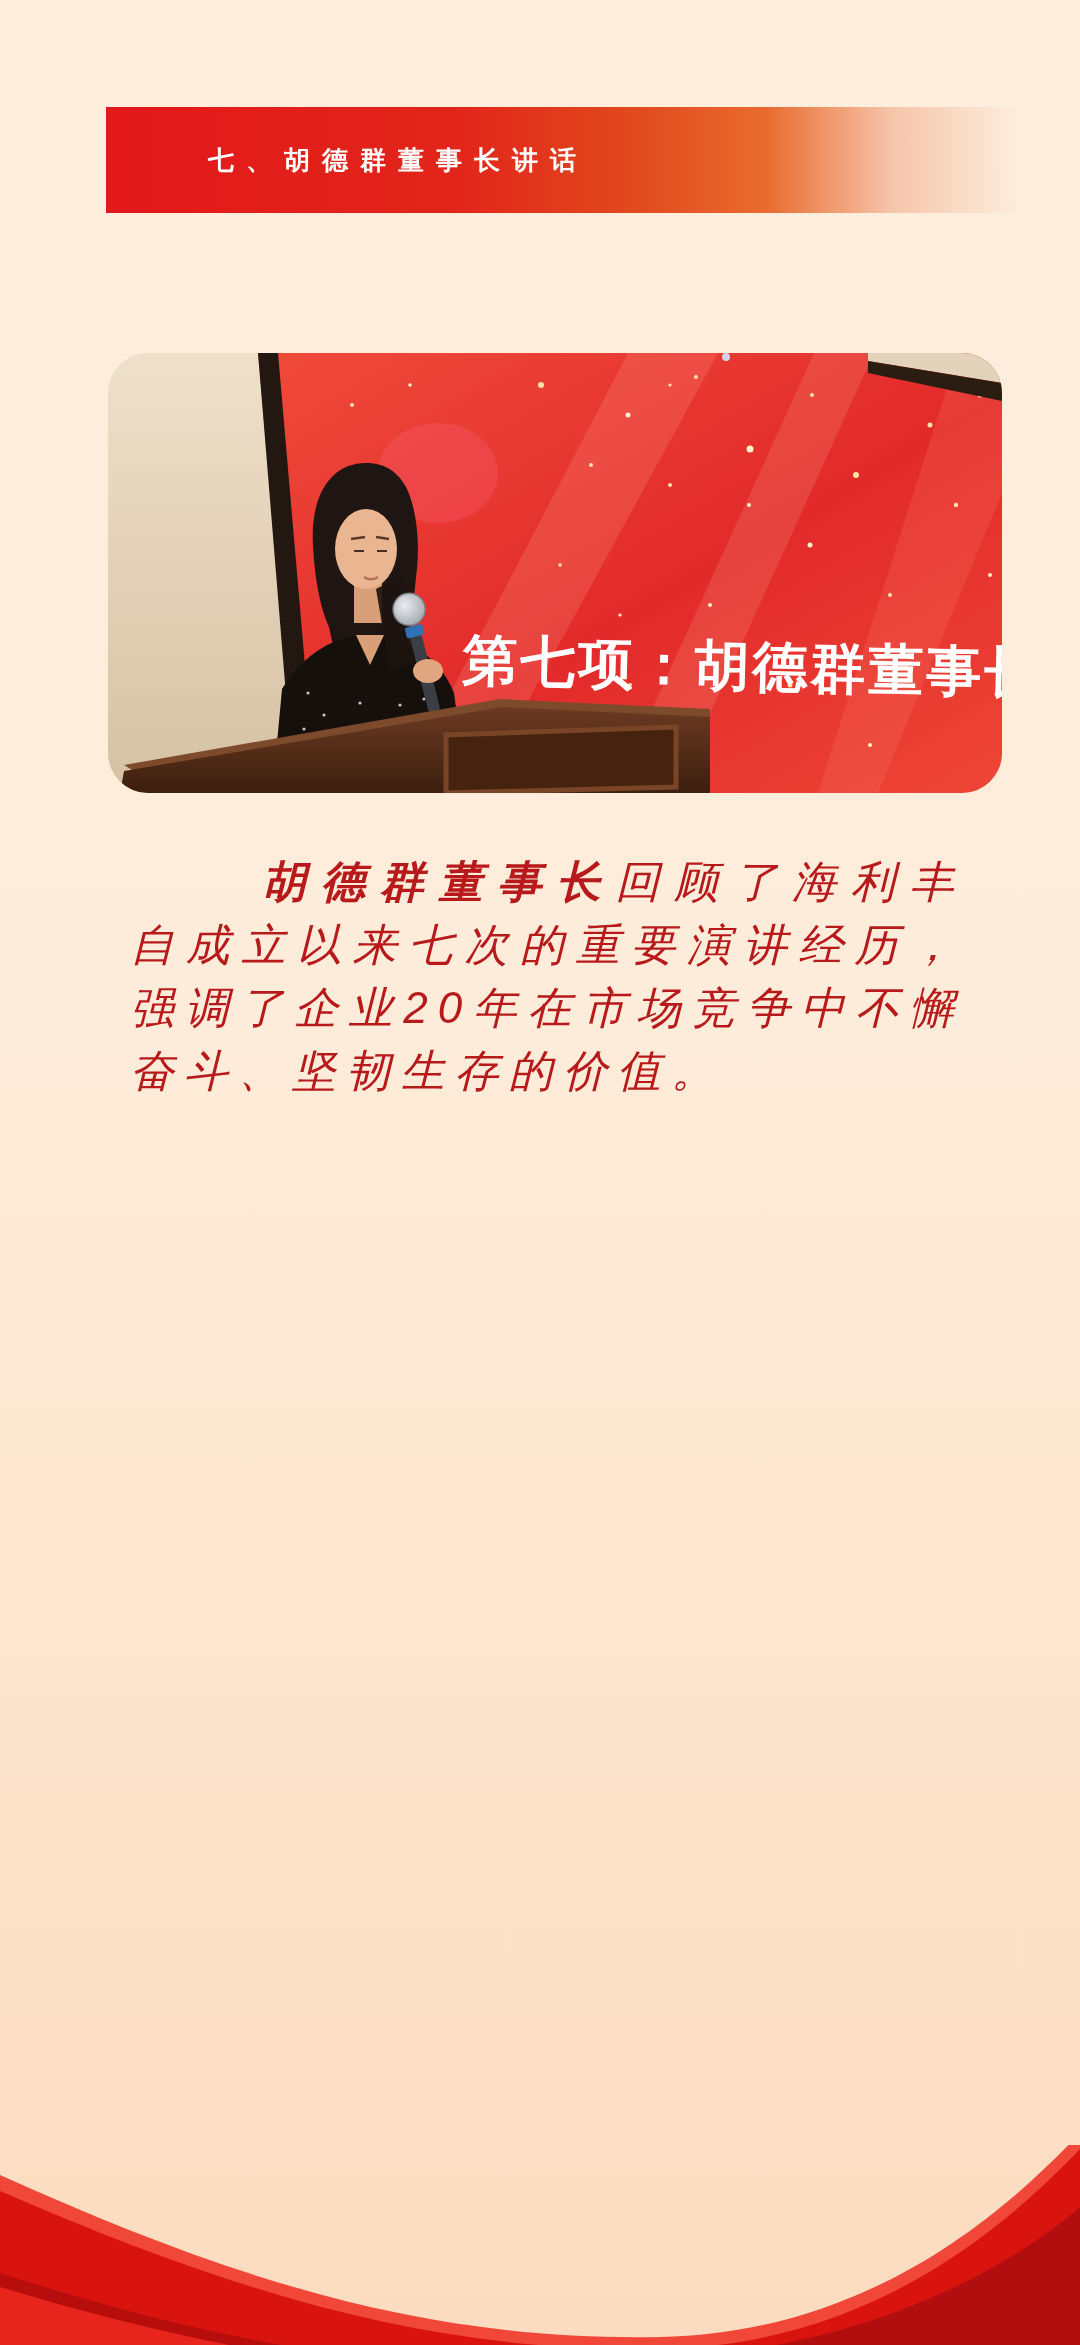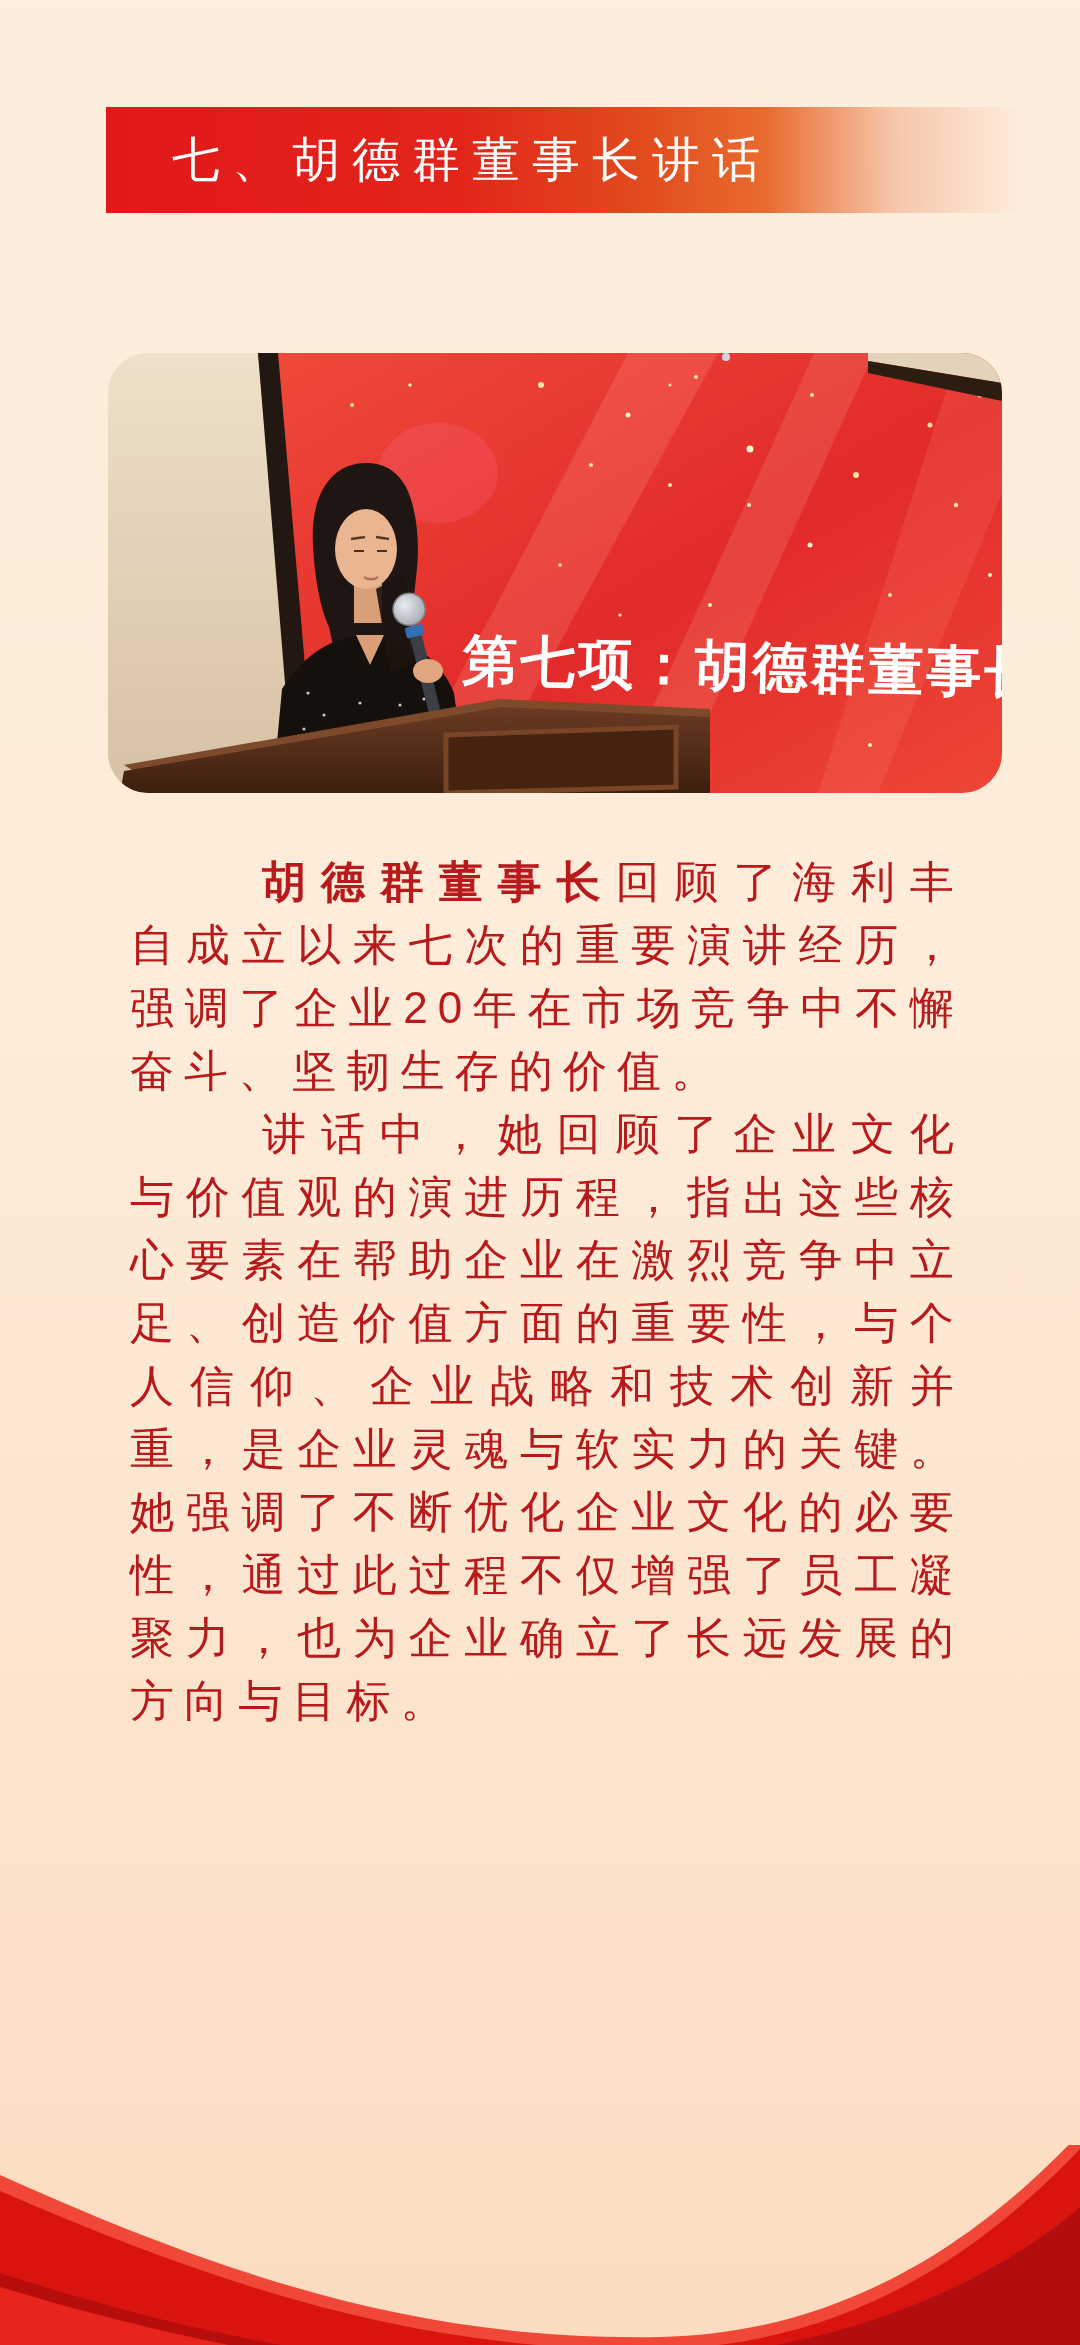--- a/index.html
+++ b/index.html
@@ -11,23 +11,23 @@
     background:linear-gradient(180deg,#fdeede 0%,#fdecd9 45%,#fcdcc0 100%);
   }
   
   .banner{
     margin:107px 0 0 106px;
     width:916px;height:106px;
     background:linear-gradient(90deg,#e2181a 0%,#e2251a 38%,#e14a1e 58%,#e96b2e 72%,rgba(238,150,110,0.45) 86%,rgba(253,238,222,0) 100%);
     display:flex;align-items:center;
   }
   .banner-text{
-    padding-left:66px;
+    padding-left:102px;
     color:#ffffff;
-    font-size:48px;font-weight:400;
+    font-size:26px;font-weight:700;
     letter-spacing:12px;
     white-space:nowrap;
   }
   
   .photo{
     margin:140px 0 0 108px;
     width:894px;height:440px;
     border-radius:40px;
     overflow:hidden;
     display:block;
@@ -36,20 +36,21 @@
   
   .article{
     margin:57px 116px 0 130px;
     color:#b8191b;
     font-size:44px;
     line-height:63px;
     letter-spacing:0.23em;
     text-align:justify;
     text-align-last:left;
     text-justify:inter-ideograph;
+    font-style:italic;
   }
   .article p{margin:0;text-indent:3em;}
   .article b{font-weight:700;}
   
   .wave{
     position:absolute;left:0;bottom:0;
     width:1080px;height:200px;
   }
 </style>
 </head>
@@ -165,21 +166,20 @@
       <g>
         <polygon points="16,412 392,346 602,356 602,372 42,428" fill="#7d4b2b"></polygon>
         <polygon points="12,440 16,418 394,354 602,364 602,440" fill="url(#podiumGrad)"></polygon>
         <polygon points="338,382 568,374 568,434 338,440" fill="#46230f" stroke="#7a4527" stroke-width="5"></polygon>
       </g>
     </svg>
   </figure>
 
   <div class="article">
     <p><b>胡德群董事长</b><span>回顾了海利丰自成立以来七次的重要演讲经历，强调了企业20年在市场竞争中不懈奋斗、坚韧生存的价值。</span></p>
-    <p><b></b><span>讲话中，她回顾了企业文化与价值观的演进历程，指出这些核心要素在帮助企业在激烈竞争中立足、创造价值方面的重要性，与个人信仰、企业战略和技术创新并重，是企业灵魂与软实力的关键。她强调了不断优化企业文化的必要性，通过此过程不仅增强了员工凝聚力，也为企业确立了长远发展的方向与目标。</span></p>
   </div>
 
   <svg class="wave" viewBox="0 0 1080 200" preserveAspectRatio="none" xmlns="http://www.w3.org/2000/svg">
     <path d="M0,30 C240,138 430,196 660,192 C860,188 995,78 1080,-12 L1080,200 L0,200 Z" opacity="0.95" fill="#ef3e30"></path>
     <path d="M0,46 C245,152 435,208 662,204 C862,200 996,92 1080,4 L1080,200 L0,200 Z" fill="#d9140f"></path>
     <path d="M0,128 C180,186 330,216 520,228 L520,260 L0,260 Z" opacity="0.9" fill="#b30d0d"></path>
     <path d="M0,142 C185,198 340,226 540,240 L540,260 L0,260 Z" fill="#e8251c"></path>
     <path d="M660,212 C850,208 1005,128 1080,62 L1080,200 L660,200 Z" opacity="0.88" fill="#ad0e10"></path>
   </svg>
 

